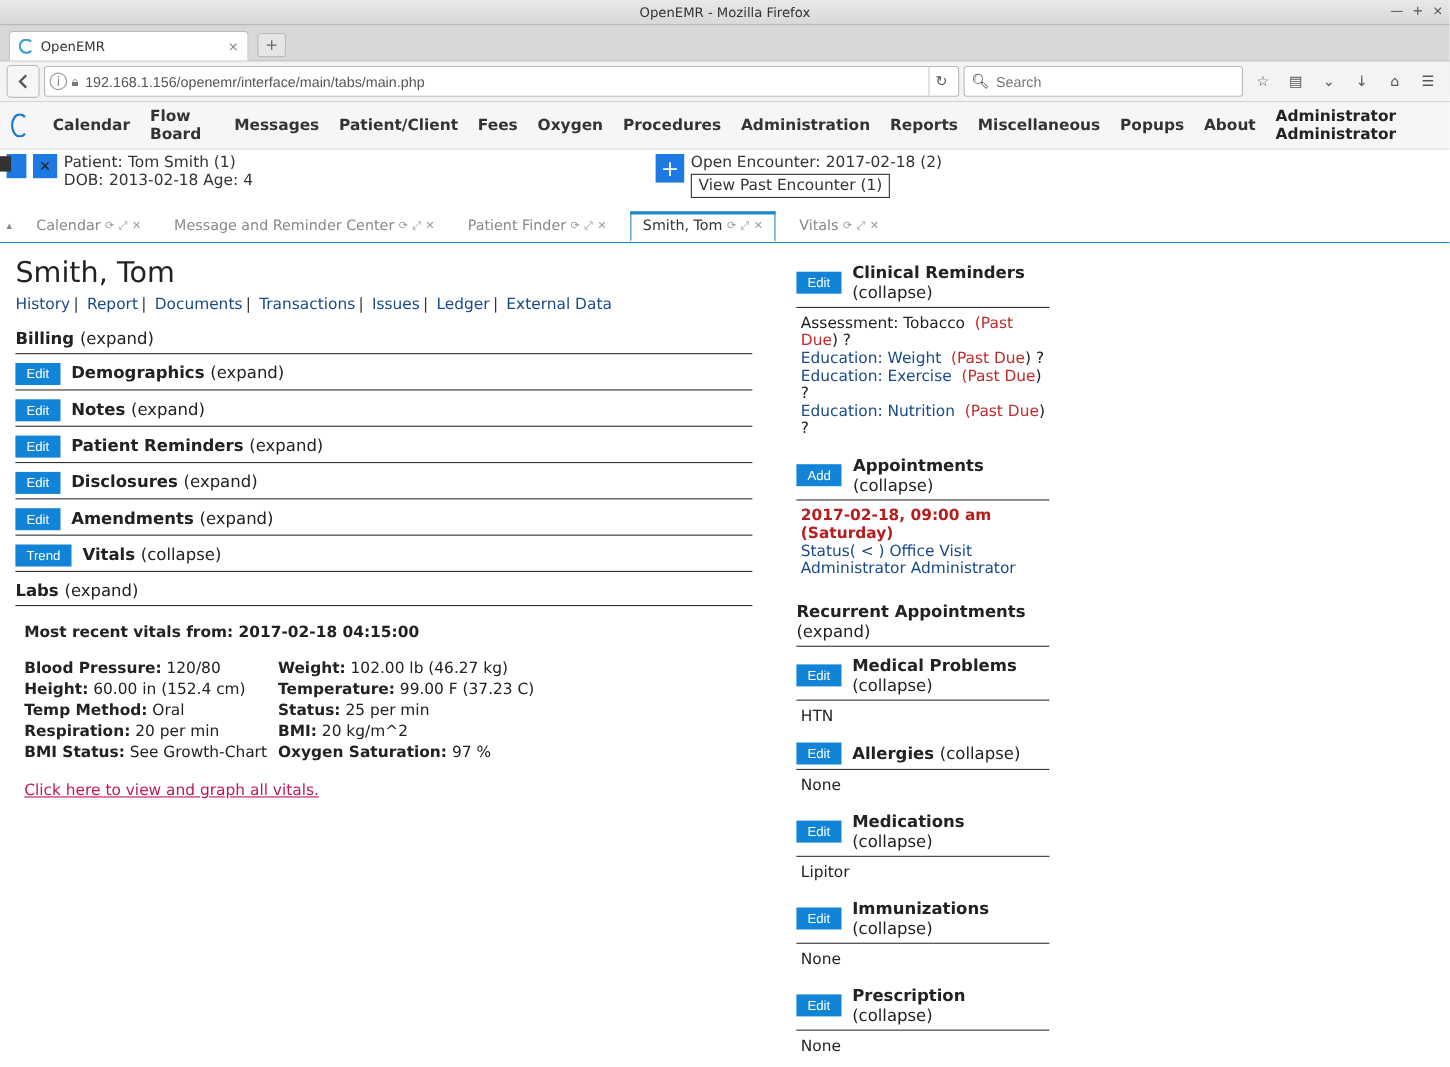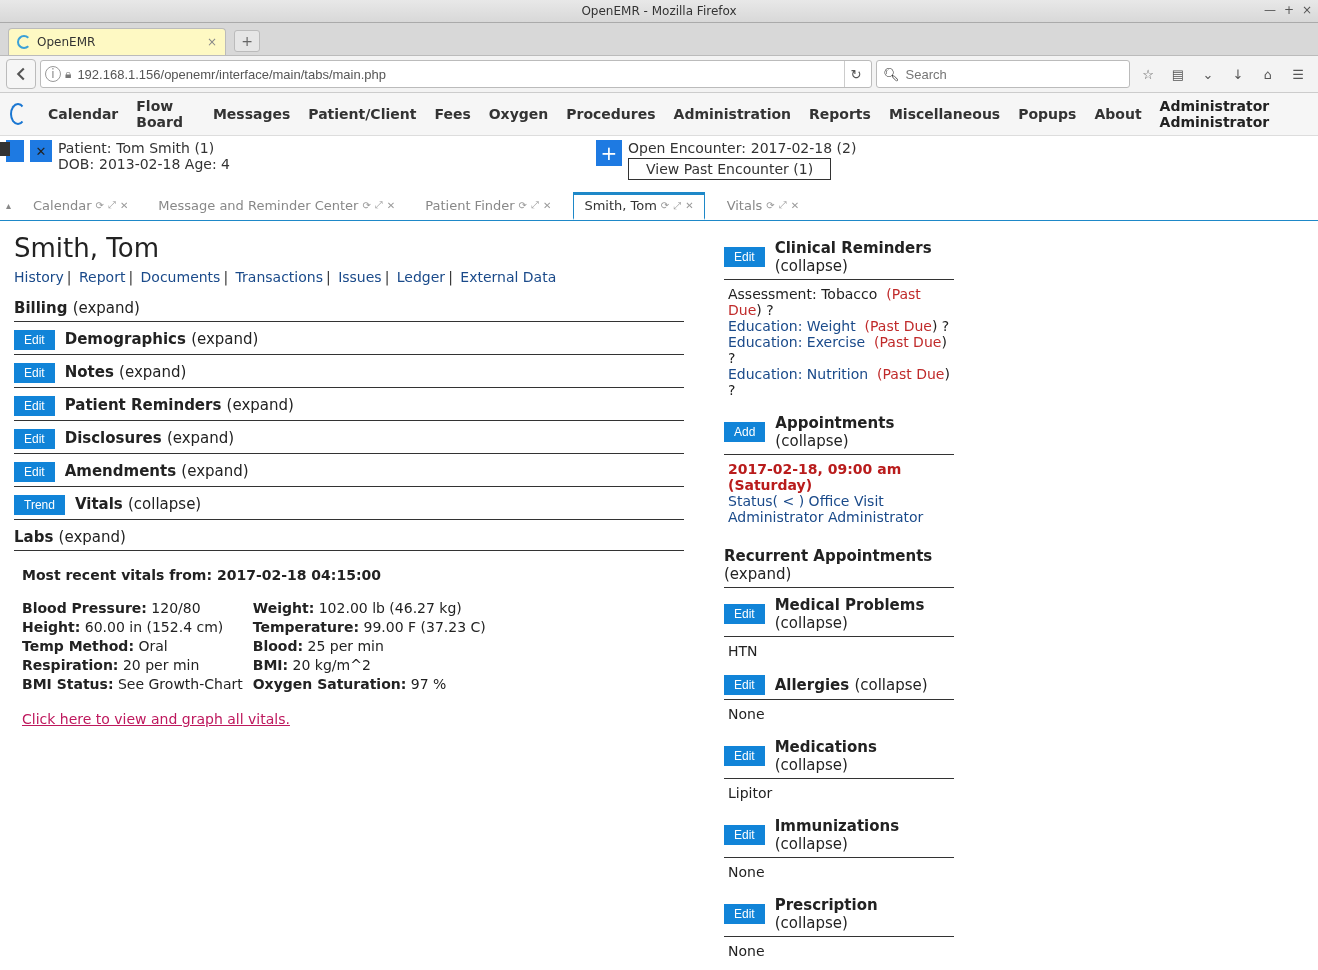--- a/index.html
+++ b/index.html
@@ -35,21 +35,21 @@
 }
 .browser-tabs {
   height: 32px;
   background: #d8d8d8;
   display: flex;
   align-items: flex-end;
   padding-left: 8px;
   border-bottom: 1px solid #bbb;
 }
 .browser-tab {
-  background: #fef9c3;
+  background: #ffffff;
   border: 1px solid #bbb;
   border-bottom: none;
   border-radius: 4px 4px 0 0;
   height: 26px;
   width: 200px;
   display: flex;
   align-items: center;
   padding: 0 8px;
   font-size: 12px;
   color: #333;
@@ -142,21 +142,21 @@
   align-items:flex-start;
   padding:4px 6px;
   gap:6px;
 }
 .pb-icon1{width:18px;height:22px;background:#1e7ae2;display:inline-block;position:relative;}
 .pb-icon1::before{content:"";position:absolute;left:-6px;top:2px;width:10px;height:14px;background:#333;}
 .pb-icon2{width:22px;height:22px;background:#1e7ae2;display:flex;align-items:center;justify-content:center;color:#222;font-weight:bold;}
 .pb-col{display:flex;flex-direction:column;font-size:14px;color:#333;font-weight:bold;}
 .pb-col span{font-weight:normal;}
 .pb-plus{width:26px;height:26px;background:#1e7ae2;color:#fff;font-size:20px;display:flex;align-items:center;justify-content:center;margin-left:360px;}
-.past-enc-btn{border:1px solid #333;padding:2px 17px;font-size:14px;display:inline-block;margin-top:2px;}
+.past-enc-btn{border:1px solid #333;padding:2px 6px;font-size:14px;display:inline-block;margin-top:2px;}
 
 .tabstrip{
   display:flex;
   align-items:center;
   border-bottom:1px solid #1e88c8;
   padding-left:6px;
   height:30px;
   gap:14px;
 }
 .tabstrip .collapse-icon{color:#888;font-size:10px;}
@@ -361,21 +361,21 @@
         <div class="vitals-col">
           <div class="vrow"><span class="vlabel">Blood Pressure:</span> <span>120/80</span></div>
           <div class="vrow"><span class="vlabel">Height:</span> <span>60.00 in (152.4 cm)</span></div>
           <div class="vrow"><span class="vlabel">Temp Method:</span> <span>Oral</span></div>
           <div class="vrow"><span class="vlabel">Respiration:</span> <span>20 per min</span></div>
           <div class="vrow"><span class="vlabel">BMI Status:</span> <span>See Growth-Chart</span></div>
         </div>
         <div class="vitals-col">
           <div class="vrow"><span class="vlabel">Weight:</span> <span>102.00 lb (46.27 kg)</span></div>
           <div class="vrow"><span class="vlabel">Temperature:</span> <span>99.00 F (37.23 C)</span></div>
-          <div class="vrow"><span class="vlabel">Blood:</span> <span>25 per min</span></div>
+          <div class="vrow"><span class="vlabel">Status:</span> <span>25 per min</span></div>
           <div class="vrow"><span class="vlabel">BMI:</span> <span>20 kg/m^2</span></div>
           <div class="vrow"><span class="vlabel">Oxygen Saturation:</span> <span>97 %</span></div>
         </div>
       </div>
       <a href="#" class="viewlink">Click here to view and graph all vitals.</a>
     </div>
   </div>
 
   <div class="col-right">
     <div class="rc-section">

